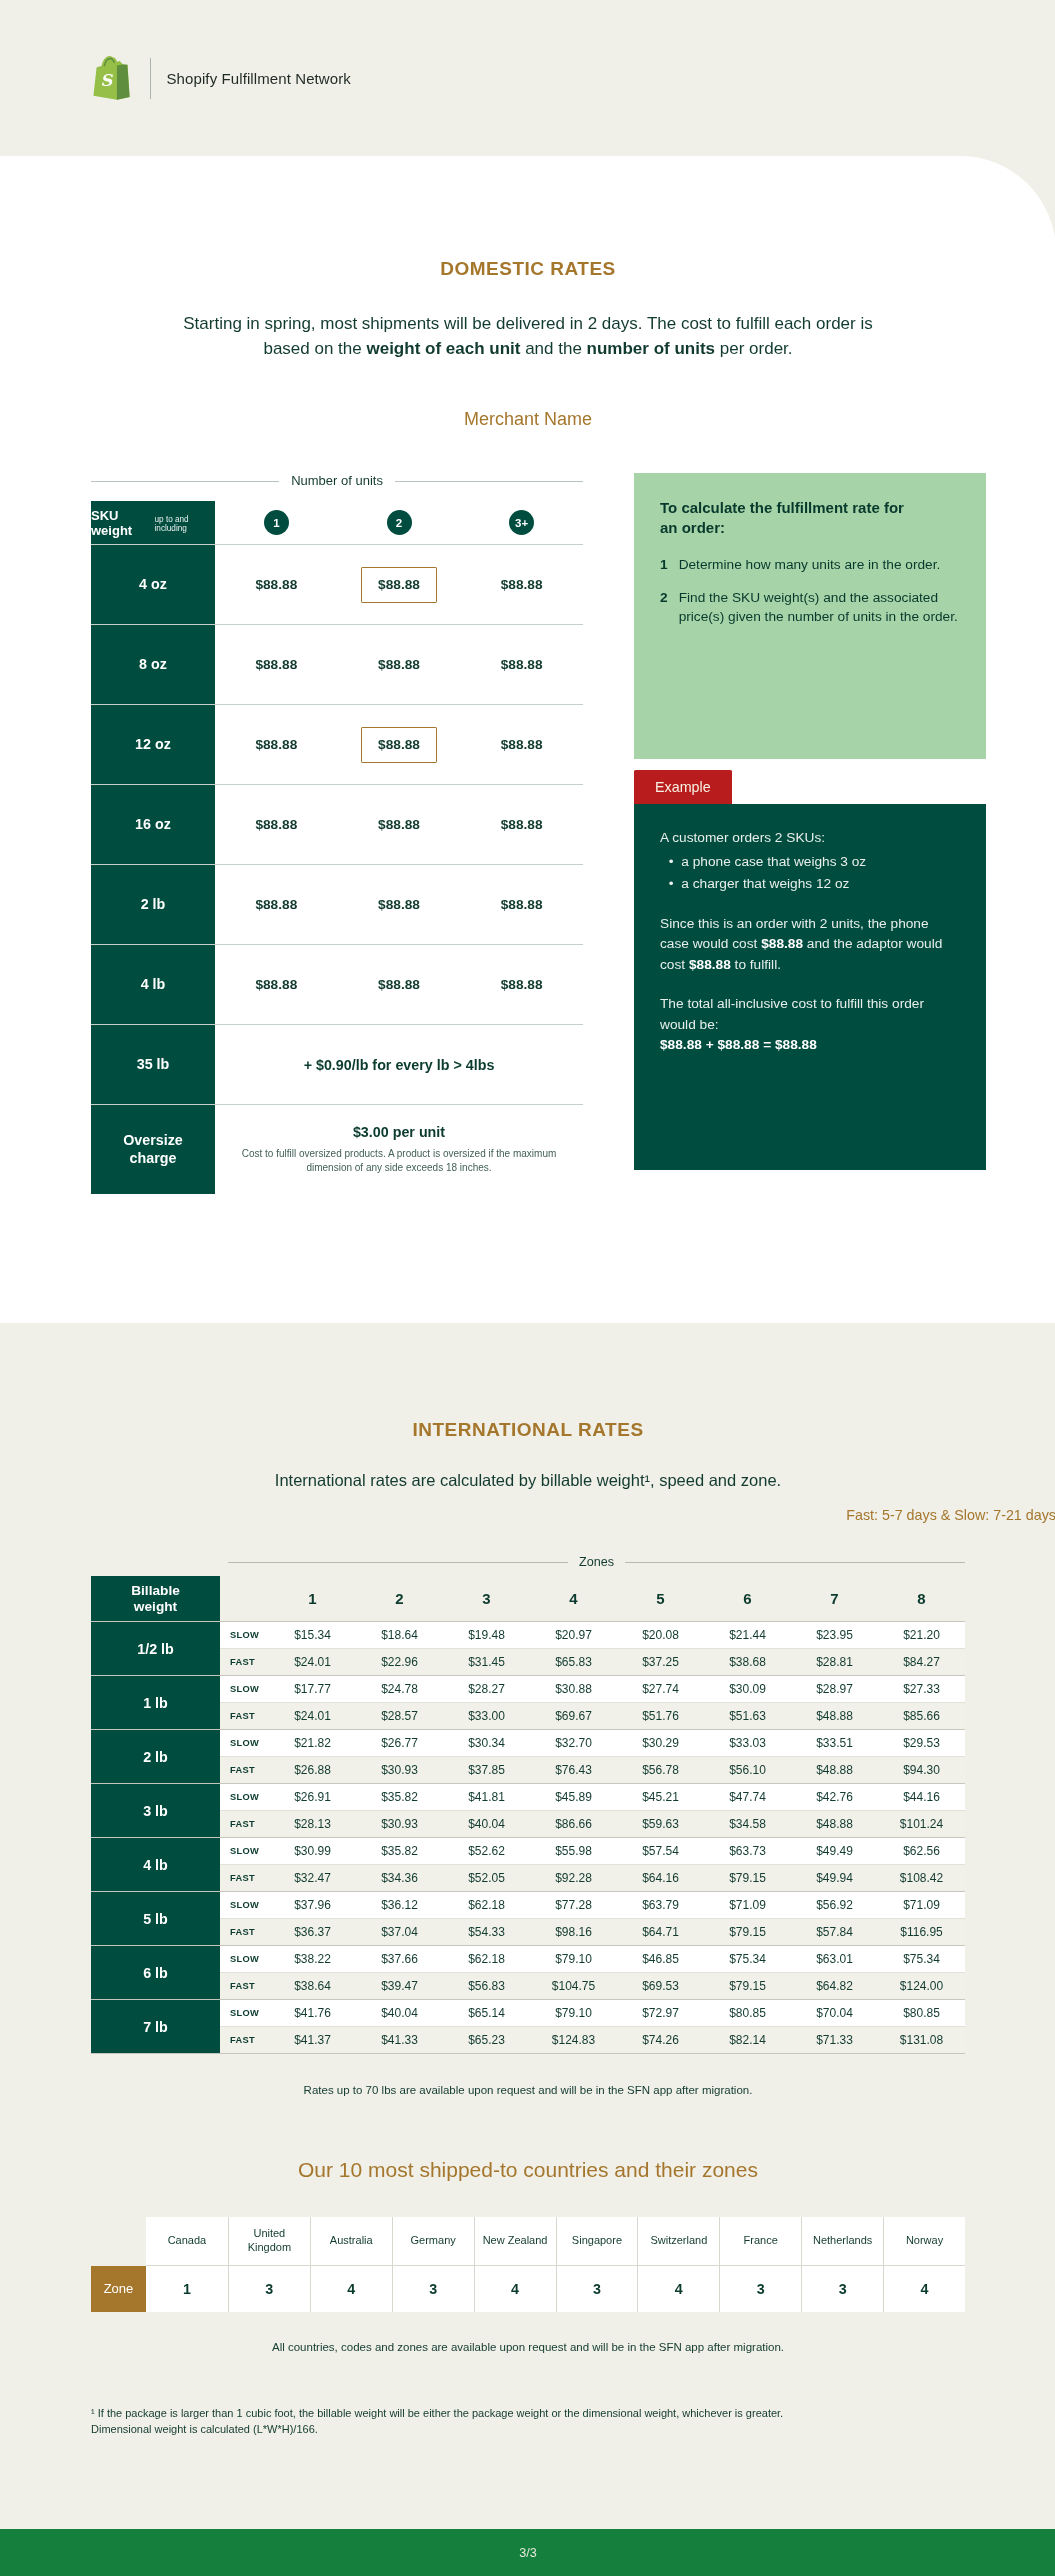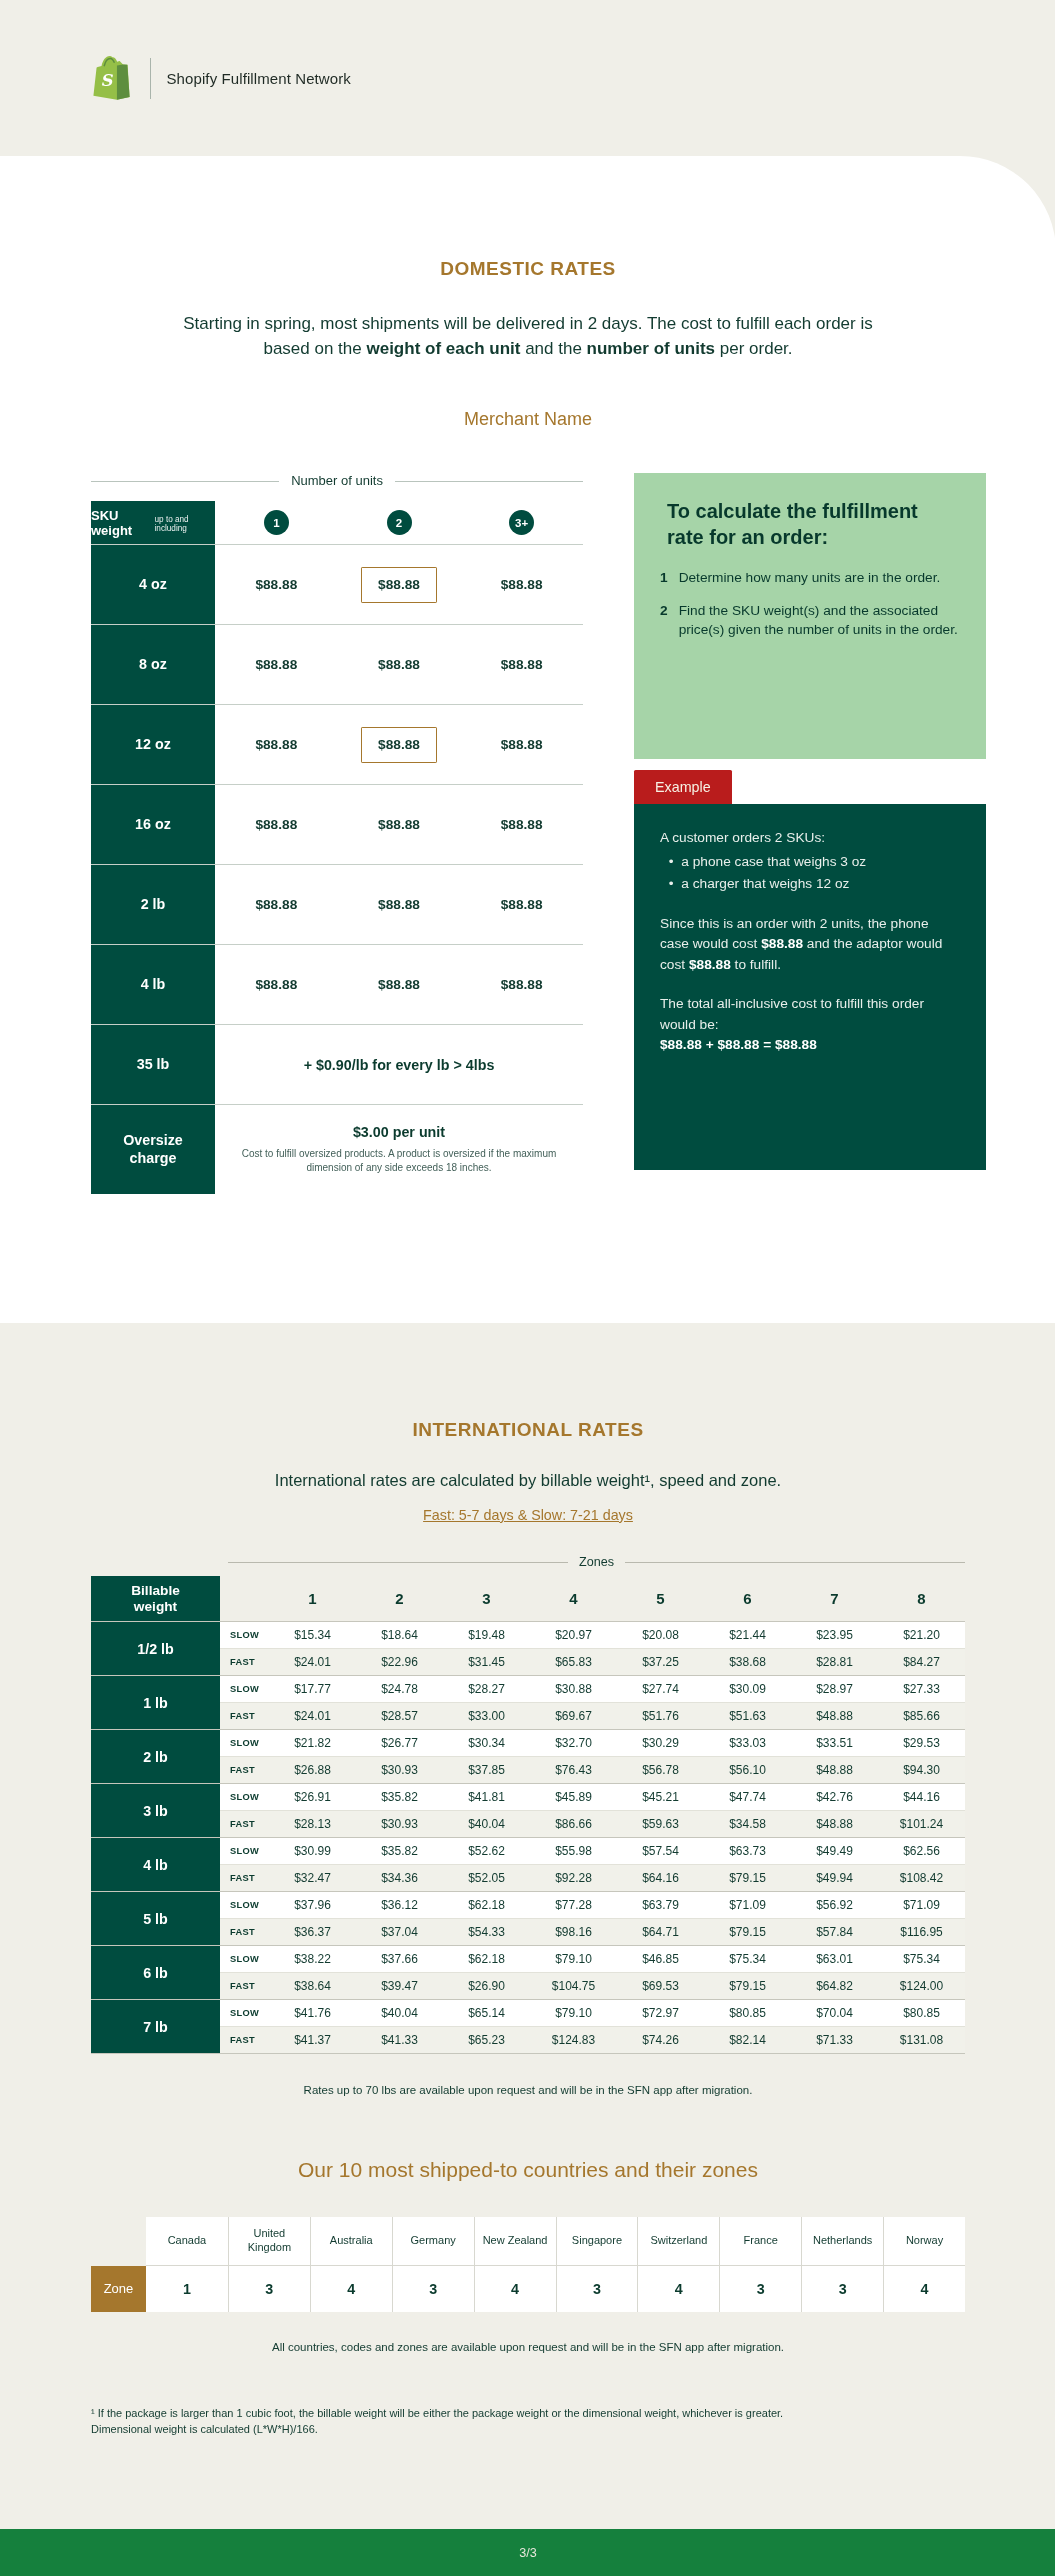--- a/index.html
+++ b/index.html
@@ -38,36 +38,36 @@
   .price{font-size:13.7px;font-weight:700;color:#123b30;}
   .price.hl{border:1.1px solid #a5772d;border-radius:1.1px;padding:9.3px 16.5px;}
   .span-text{flex:1;display:flex;align-items:center;justify-content:center;font-size:14.3px;font-weight:700;color:#0b3b2e;text-align:center;}
   .dt-row.oversize{min-height:89px;}
   .oversize-content{flex:1;display:flex;flex-direction:column;align-items:center;justify-content:center;gap:6.6px;padding:7.7px 16.5px;text-align:center;}
   .oversize-price{font-size:14.3px;font-weight:700;color:#0b3b2e;}
   .oversize-note{font-size:10px;color:#44615a;max-width:341px;line-height:1.4;}
 
   .side-panel{width:352px;}
   .howto{background:#a6d4a8;min-height:286px;padding:25px 26px;box-sizing:border-box;color:#07392c;}
-  .howto-title{font-size:20px;font-weight:700;line-height:1.3;max-width:258px;margin-left:7px;}
+  .howto-title{font-size:15px;font-weight:700;line-height:1.3;max-width:258px;}
   .steps{margin-top:18.7px;}
   .step{display:flex;gap:11px;margin-top:14.3px;font-size:13.7px;line-height:1.38;}
   .step-num{font-weight:700;}
   .example-tab{display:inline-block;margin-top:11px;background:#b91c1c;color:#f7f1e4;font-size:14.3px;padding:8.8px 21px;border-radius:1.6px 1.6px 0 0;}
   .example-box{background:#004c3f;color:#e8efeb;min-height:366px;padding:24px 26px;box-sizing:border-box;font-size:13.7px;line-height:1.5;}
   .example-box b{color:#ffffff;font-weight:700;}
   .bullets{list-style:none;margin:3.3px 0 0;padding:0 0 0 8.8px;}
   .bullets li{margin-top:2.2px;}
   .bullets li::before{content:"\2022";margin-right:7.7px;}
   .ex-para{margin:18.7px 0 0;}
 
   
   .intl{background:#f0efe8;flex:1;padding-top:96px;}
   .intl-sub{text-align:center;font-size:16.5px;color:#123b30;margin-top:30px;}
-  .fastslow{text-align:center;font-size:14.3px;color:#a5772d;margin-top:16px;text-decoration:underline;}
+  .fastslow{text-align:right;font-size:14.3px;color:#a5772d;margin-top:16px;}
   .intl-table{width:874px;margin:32px auto 0;}
   .zones-caption{display:flex;align-items:center;gap:11px;margin-left:137px;font-size:12.6px;color:#123b30;}
   .zl{flex:1;height:0.5px;background:#b9b9ae;}
   .intl-header{display:grid;grid-template-columns:129px 49px repeat(8,1fr);margin-top:7.7px;height:45px;}
   .bw-cell{background:#004c3f;color:#fff;font-size:13.7px;font-weight:700;display:flex;align-items:center;justify-content:center;text-align:center;line-height:1.2;padding:0 22px;box-sizing:border-box;}
   .zone-num{display:flex;align-items:center;justify-content:center;font-size:15px;font-weight:700;color:#0b3b2e;}
   .intl-body{border-bottom:0.5px solid #c6c6bc;}
   .intl-group{display:grid;grid-template-columns:129px 1fr;border-top:0.5px solid #c6c6bc;}
   .bw-label{background:#004c3f;color:#fff;font-size:14.3px;font-weight:700;display:flex;align-items:center;justify-content:center;}
   .speed-row{display:grid;grid-template-columns:49px repeat(8,1fr);height:26px;align-items:center;background:#ffffff;}
@@ -469,21 +469,21 @@
                 <span class="rate-val">$79.10</span>
                 <span class="rate-val">$46.85</span>
                 <span class="rate-val">$75.34</span>
                 <span class="rate-val">$63.01</span>
                 <span class="rate-val">$75.34</span>
               </div>
               <div class="speed-row fast">
                 <span class="speed-label">FAST</span>
                 <span class="rate-val">$38.64</span>
                 <span class="rate-val">$39.47</span>
-                <span class="rate-val">$26.90</span>
+                <span class="rate-val">$56.83</span>
                 <span class="rate-val">$104.75</span>
                 <span class="rate-val">$69.53</span>
                 <span class="rate-val">$79.15</span>
                 <span class="rate-val">$64.82</span>
                 <span class="rate-val">$124.00</span>
               </div>
             </div>
           </div>
           <div class="intl-group">
             <div class="bw-label">7 lb</div>

